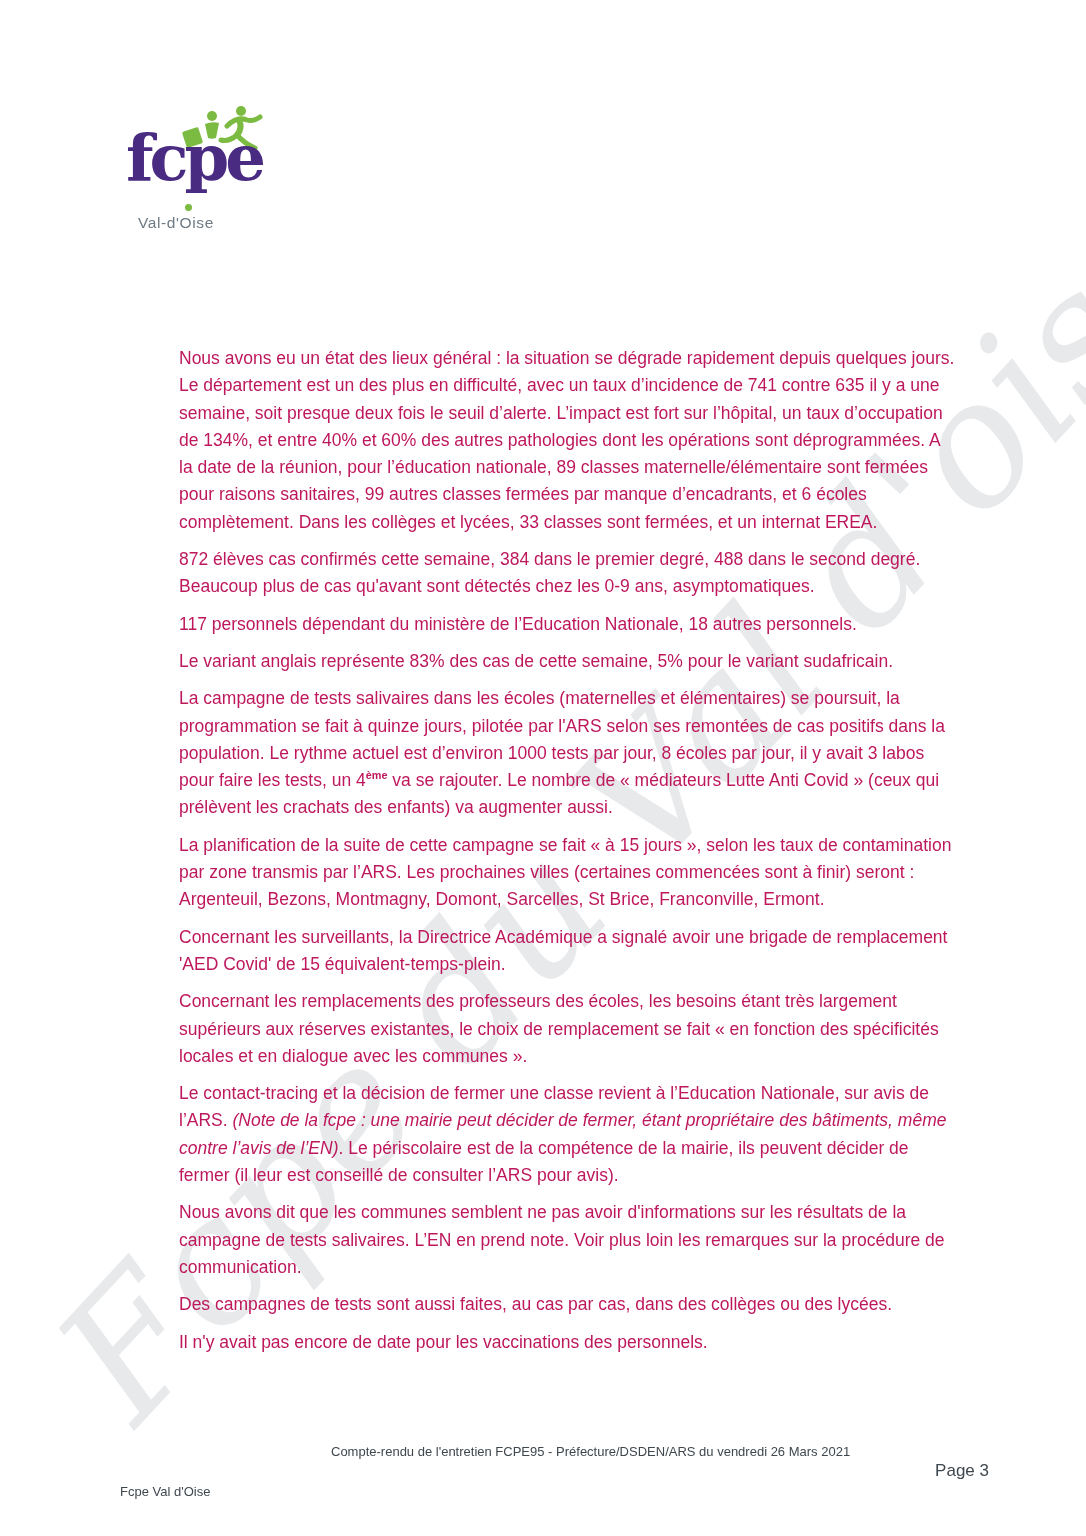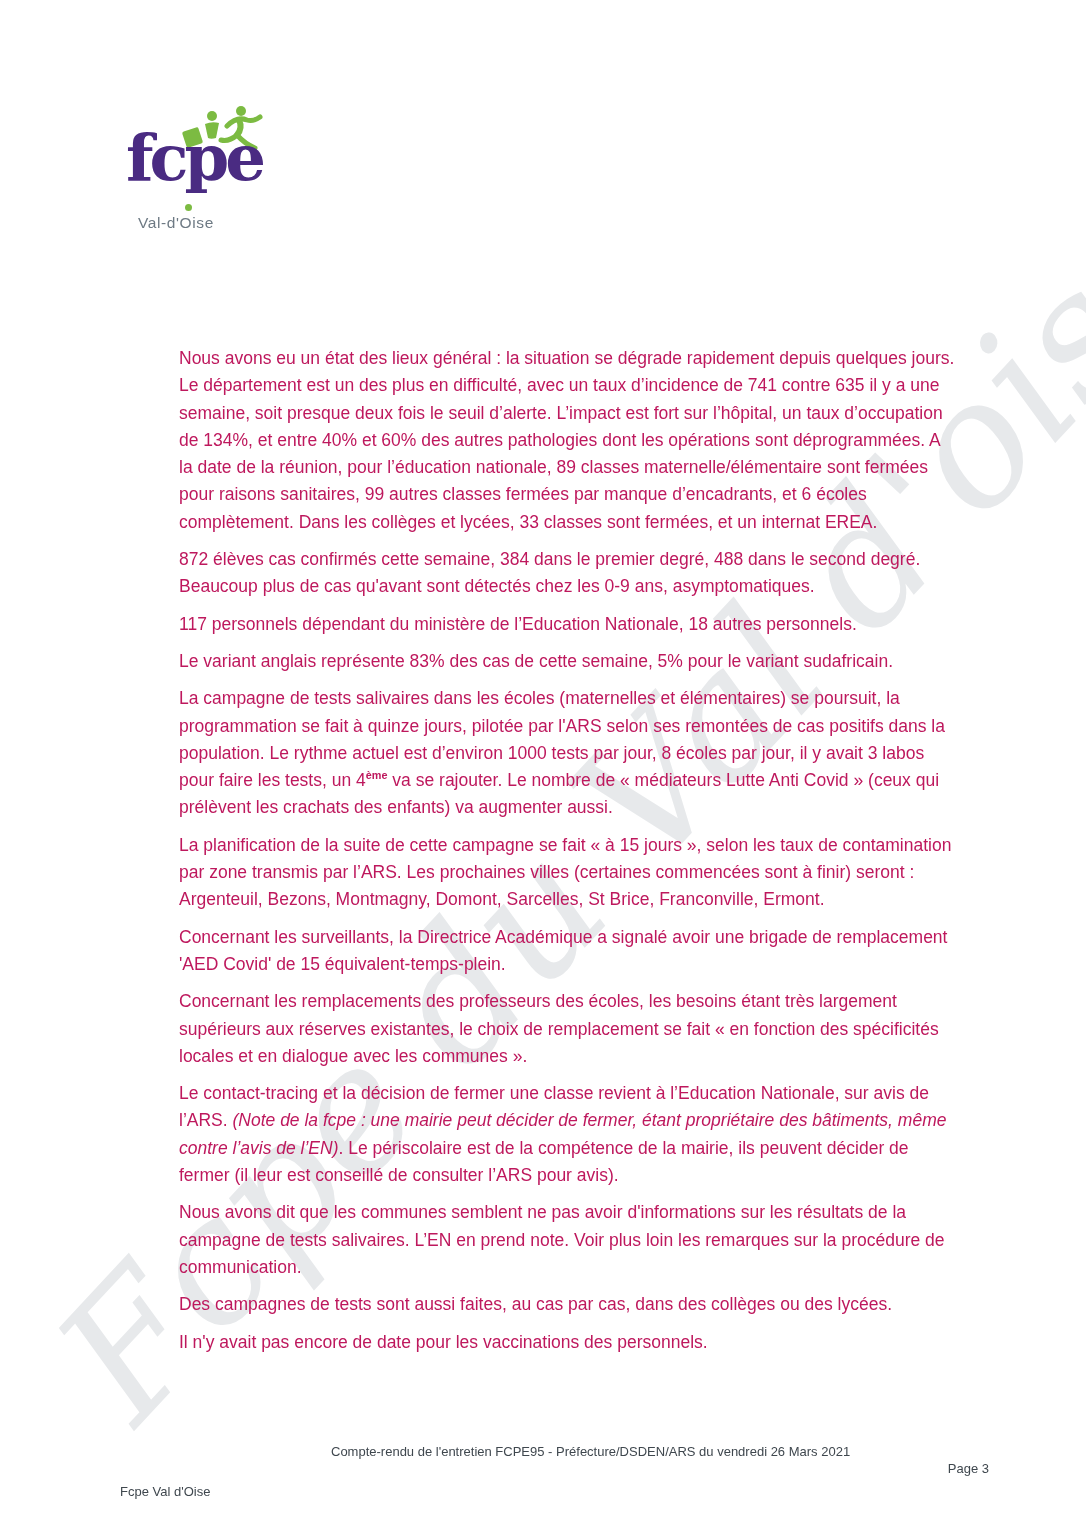--- a/index.html
+++ b/index.html
@@ -32,21 +32,21 @@
   }
   .para {
     margin:0 0 10px 12px; font-size:17.5px; line-height:27.3px; color:#be185d;
     white-space:pre-line;
   }
   .para em { font-style:italic;text-align:center; }
   .para sup { font-size:0.62em; line-height:0; vertical-align:super; font-weight:bold; }
   
   .footer-left  { position:absolute; left:120px; top:1484px; font-size:13px; color:#3f474e; z-index:1; }
   .footer-center{ position:absolute; left:331px; top:1444px; font-size:13px; color:#3f474e; z-index:1;text-align:right; }
-  .footer-page  { position:absolute; right:97px; top:1461px; font-size:13px; color:#3f474e; z-index:1;padding-left:24px; }
+  .footer-page  { position:absolute; right:97px; top:1461px; font-size:17px; color:#3f474e; z-index:1;padding-left:24px; }
 </style>
 </head>
 <body>
 
 <div class="page">
 
   <div class="watermark">Fcpe du Val d'oise</div>
 
   <div class="logo">
     <svg class="logo-figures" width="100" height="58" viewBox="0 0 100 58">

